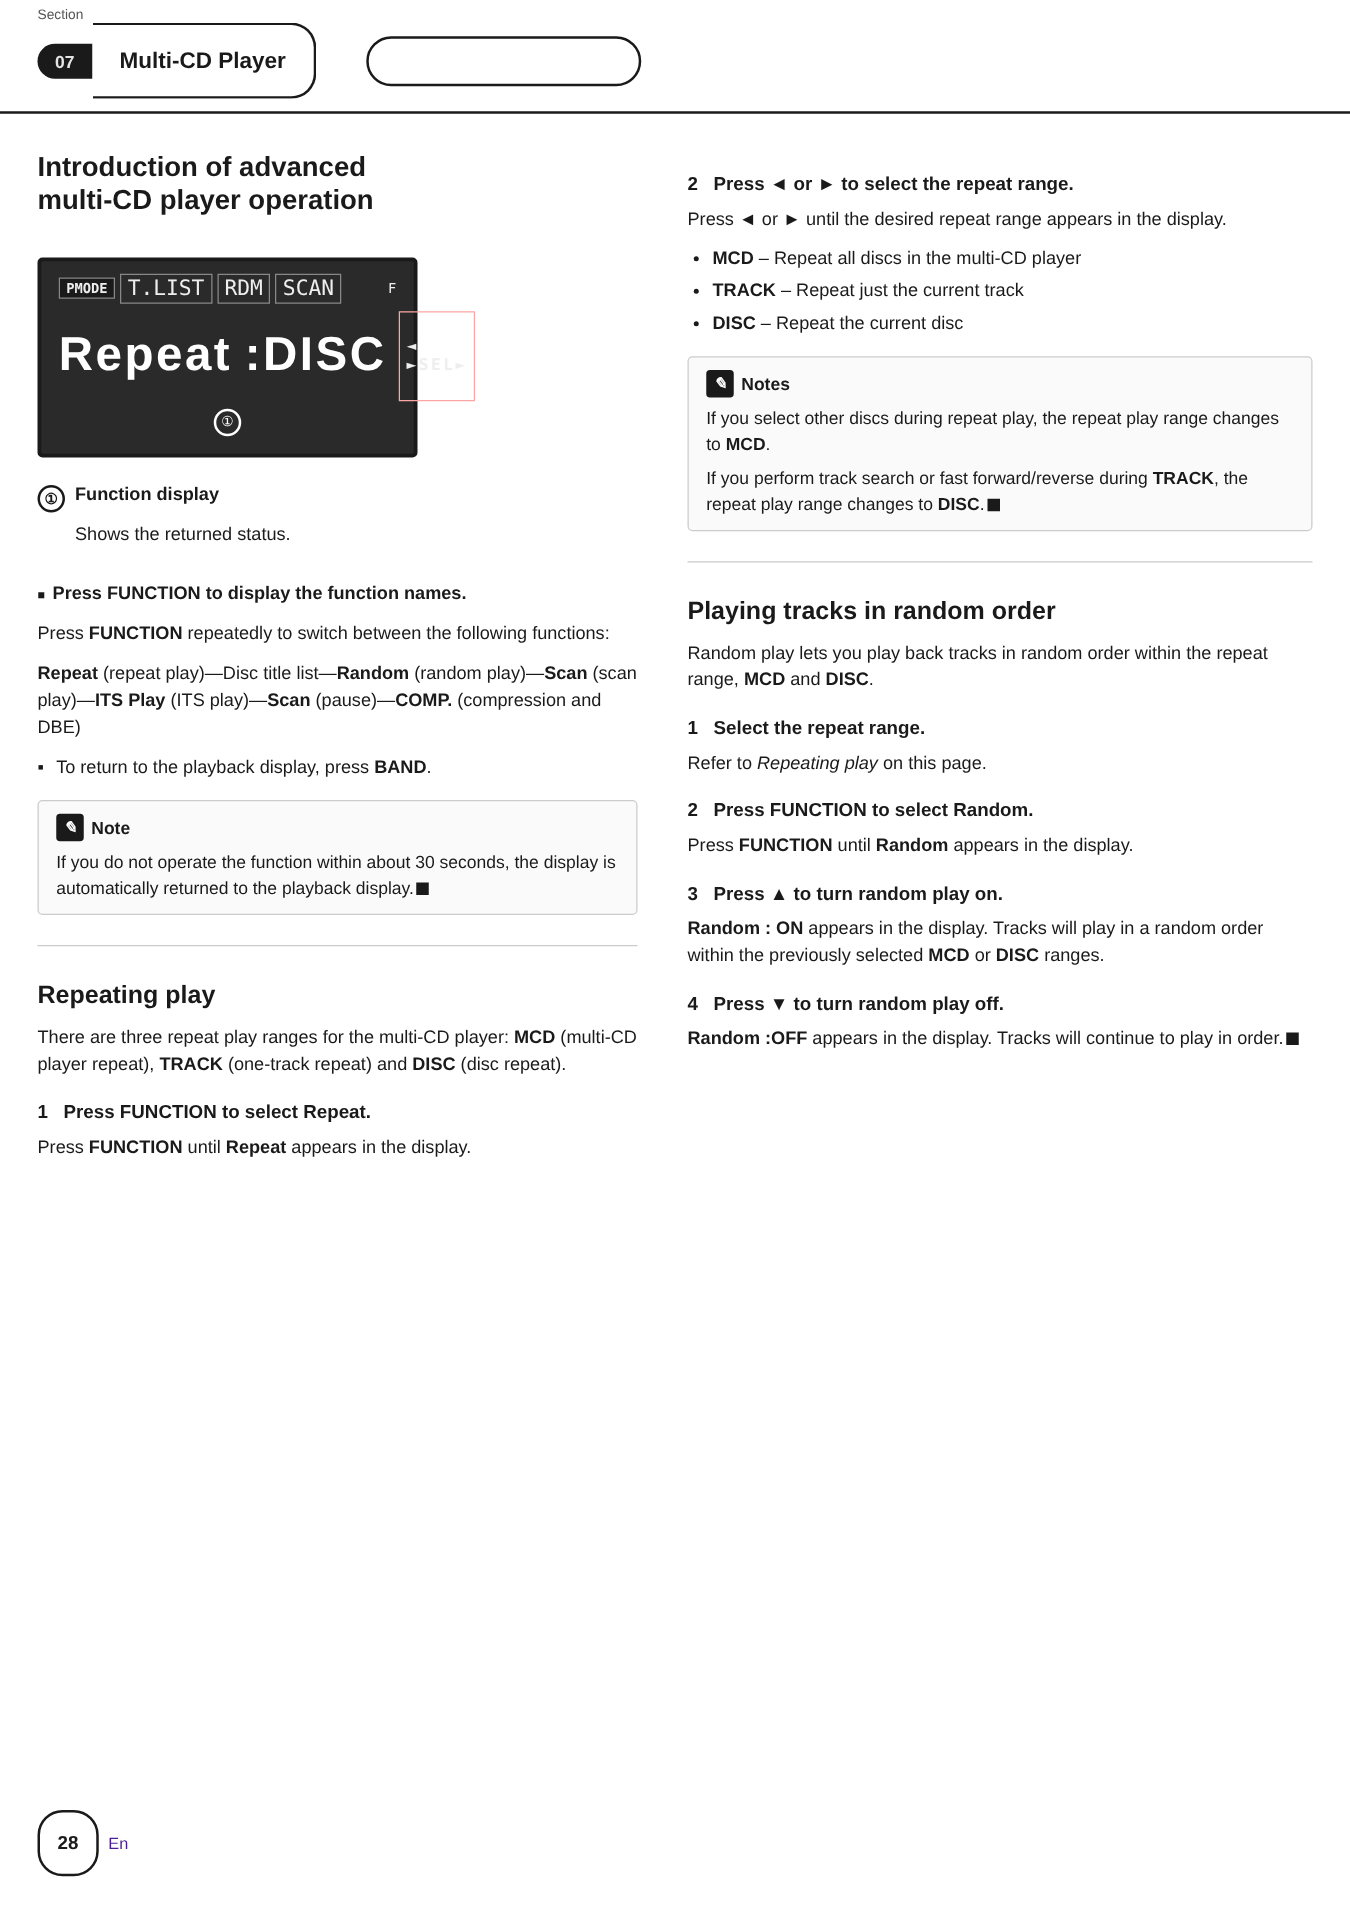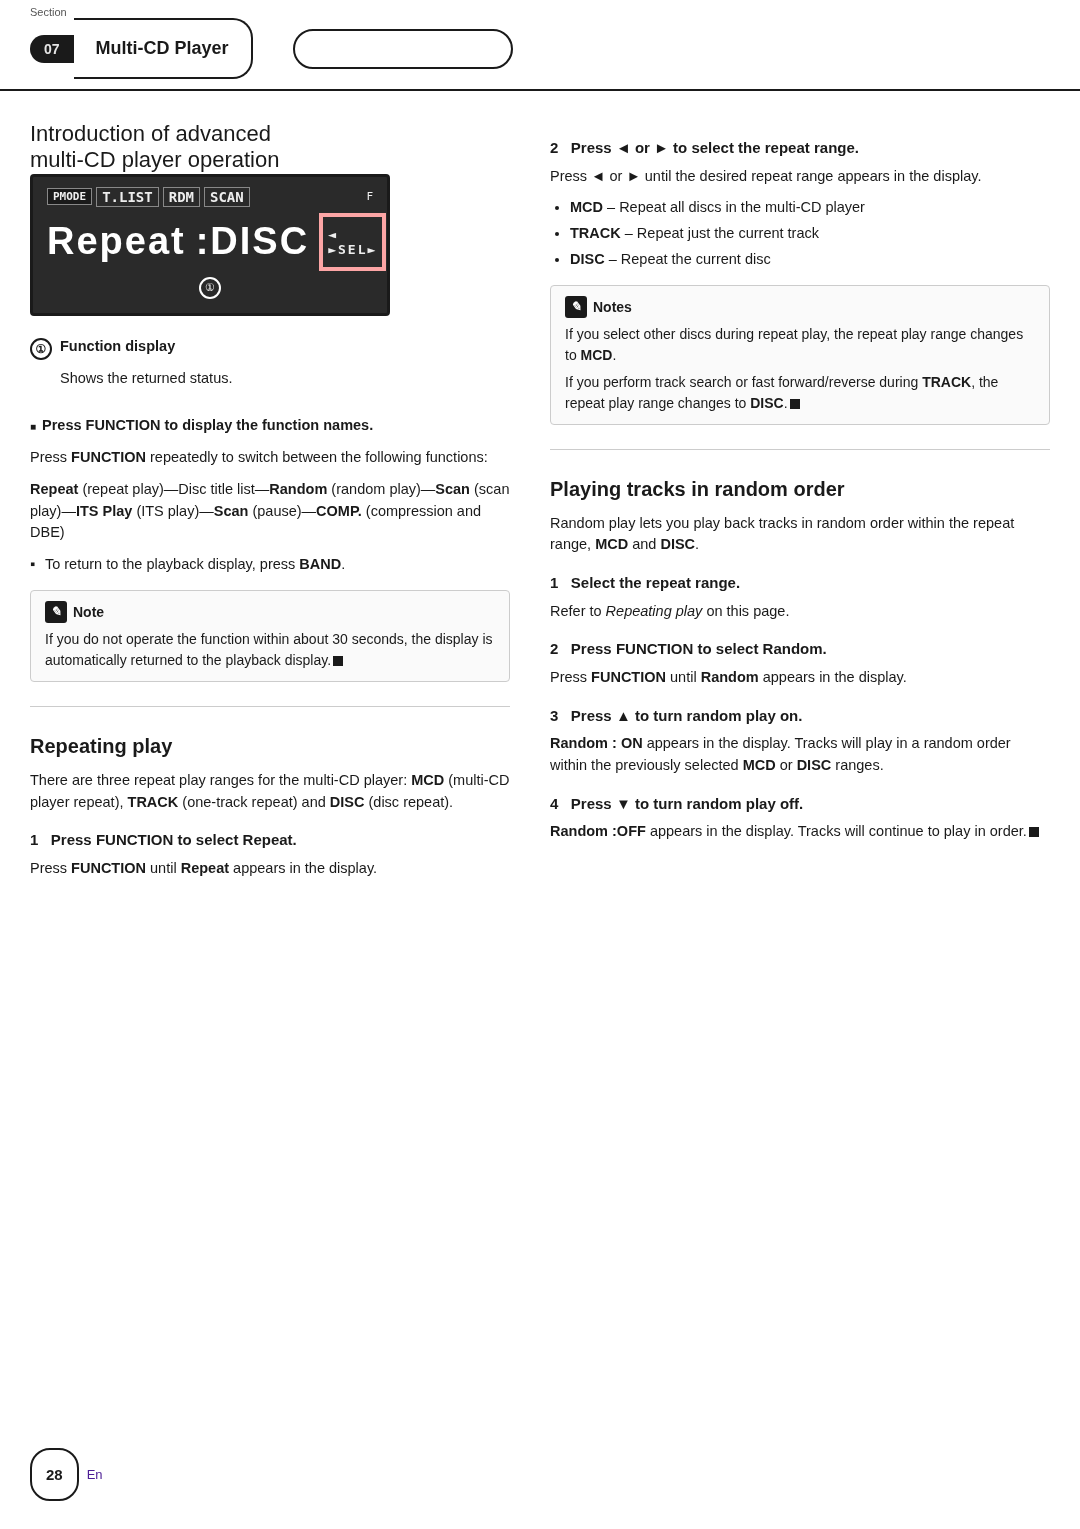--- a/index.html
+++ b/index.html
@@ -52,60 +52,60 @@
       width: 480px;
       flex-shrink: 0;
     }
     .right-col {
       flex: 1;
     }
 
     
     .section-heading {
       font-size: 22px;
-      font-weight: normal;
-      margin-bottom: 0;
+      font-weight: bold;
+      margin-bottom: 32px;
       line-height: 1.2;
     }
     .sub-section-heading {
       font-size: 20px;
       font-weight: bold;
       margin-bottom: 12px;
       margin-top: 28px;
     }
 
     
     .lcd-display {
       background: #2a2a2a;
       border: 3px solid #1a1a1a;
       border-radius: 4px;
       padding: 10px 14px 14px 14px;
       margin-bottom: 20px;
-      width: 360px;
+      width: 304px;
     }
     .lcd-top-row {
       display: flex;
       align-items: center;
       gap: 4px;
       margin-bottom: 6px;
     }
     .lcd-tag {
       background: #1a1a1a;
       color: #eee;
       font-size: 11px;
       font-weight: bold;
       padding: 1px 5px;
       border: 1px solid #888;
       font-family: monospace;
     }
     .lcd-tag-outline {
       background: transparent;
       color: #eee;
-      font-size: 14px;
-      font-weight: bold;
+      font-size: 17px;
+      font-weight: normal;
       padding: 1px 5px;
       border: 1px solid #888;
       font-family: monospace;
     }
     .lcd-tag-right {
       margin-left: auto;
       color: #eee;
       font-size: 11px;
       font-family: monospace;
     }
@@ -115,22 +115,22 @@
       font-weight: bold;
       font-family: 'Arial Black', 'Arial', sans-serif;
       letter-spacing: 2px;
       display: flex;
       align-items: center;
       gap: 10px;
     }
     .lcd-sel {
       font-size: 13px;
       color: #eee;
-      border: 4px solid #fca5a5;
-      padding: 10px 5px;
+      border: 1px solid #fca5a5;
+      padding: 20px 5px;
       font-family: monospace;
       margin-left: auto;
       align-self: flex-end;
     }
     .lcd-bottom-row {
       display: flex;
       justify-content: center;
       margin-top: 6px;
     }
     .lcd-circle {

